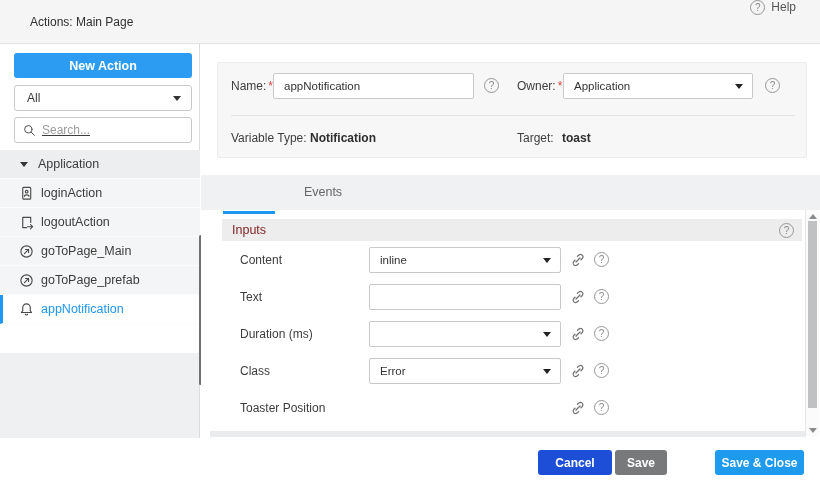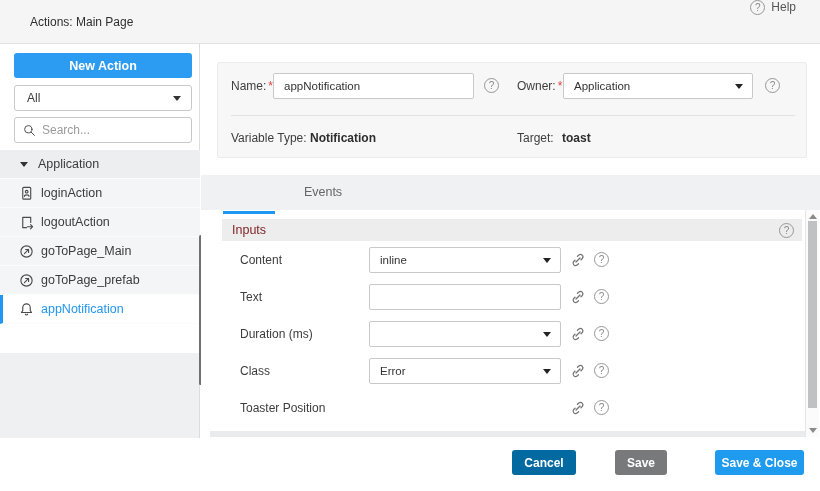--- a/index.html
+++ b/index.html
@@ -21,21 +21,21 @@
            color:#8a8a8a; font-size:10px; line-height:13px; text-align:center; }
   .qmark::after { content:"?"; }
 
   
   .sidebar { left:0; top:44px; width:200px; height:394px; background:#fff; border-right:1px solid #dcdcdc; }
   .btn-new { left:14px; top:9px; width:178px; height:25px; background:#2b9cf2; color:#fff; border:none;
              border-radius:3px; font-weight:bold; font-size:12.5px; font-family:inherit; cursor:pointer; }
   .filter { left:14px; top:41px; width:178px; height:26px; background:#fff; border:1px solid #c9c9c9; border-radius:3px;
             line-height:24px; padding-left:12px; cursor:pointer; }
   .searchbox { left:14px; top:73px; width:178px; height:26px; background:#fff; border:1px solid #c9c9c9; border-radius:3px;
-               display:flex; align-items:center; padding-left:8px; gap:6px; }
+               display:flex; align-items:center; padding-left:8px; gap:6px;text-decoration:underline; }
   .searchbox input { border:none; outline:none; width:130px; font-size:12px; font-family:inherit; color:#444; background:transparent; }
   .searchbox input::placeholder { color:#9b9b9b; }
   .caret-dn { width:0; height:0; border-left:4px solid transparent; border-right:4px solid transparent; border-top:5px solid #333; display:inline-block; }
   .caret-rt { width:0; height:0; border-top:4px solid transparent; border-bottom:4px solid transparent; border-left:5px solid #333; display:inline-block; }
   .filter .caret-dn { position:absolute; right:10px; top:10px; }
 
   .tree { left:0; top:106px; width:200px; }
   .trow { height:29px; display:flex; align-items:center; border-bottom:1px solid #fbfcfc; cursor:pointer; }
   .trow.group { background:#edeef0; padding-left:20px; gap:10px; }
   .trow.item  { background:#f4f5f6; padding-left:18px; gap:6px; font-size:12.5px; }
@@ -95,21 +95,21 @@
   
   .vscroll { left:604px; top:166px; width:14px; height:227px; background:#fbfbfb; border-left:1px solid #e6e6e6; }
   .vthumb { left:2px; top:11px; width:9px; height:187px; background:#bfc1c3; }
   .arr-up { left:3px; top:4px; width:0; height:0; border-left:4px solid transparent; border-right:4px solid transparent; border-bottom:5px solid #8a8a8a; }
   .arr-dn { left:3px; bottom:4px; width:0; height:0; border-left:4px solid transparent; border-right:4px solid transparent; border-top:5px solid #8a8a8a; }
 
   
   .footer { left:0; top:438px; width:820px; height:53px; background:#fff; }
   .fbtn { top:12px; height:25px; border:none; border-radius:3px; color:#fff; font-weight:bold;
           font-size:12px; font-family:inherit; cursor:pointer; }
-  .btn-cancel { left:512px; width:64px; background:#0369a1; }
+  .btn-cancel { left:538px; width:74px; background:#1d4ed8; }
   .btn-save { left:615px; width:52px; background:#77797b; }
   .btn-saveclose { left:715px; width:89px; background:#1e9bee; }
 
   svg.ic { stroke:#4a4a4a; fill:none; stroke-width:1.2; stroke-linecap:round; stroke-linejoin:round; }
   svg.lk { stroke:#737373; fill:none; stroke-width:1.3; stroke-linecap:round; }
 </style>
 </head>
 <body>
 
 <div class="abs hdr">

